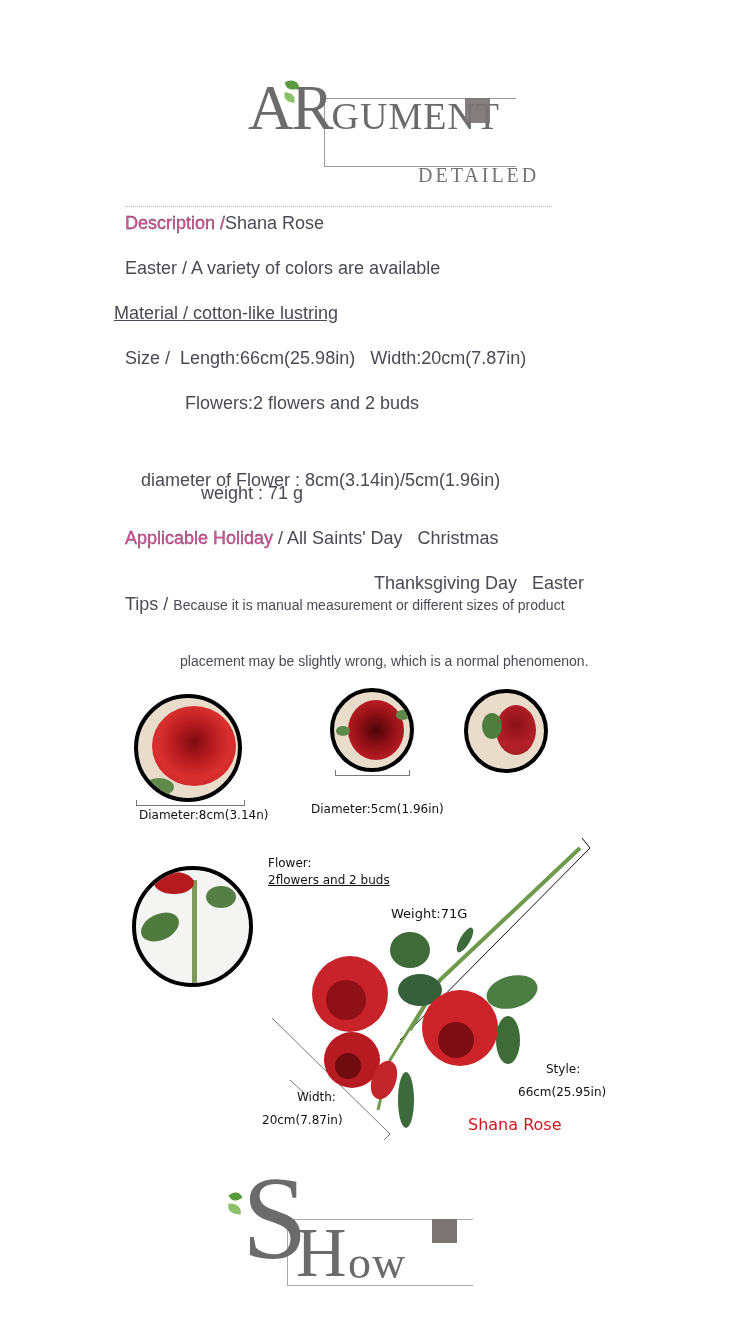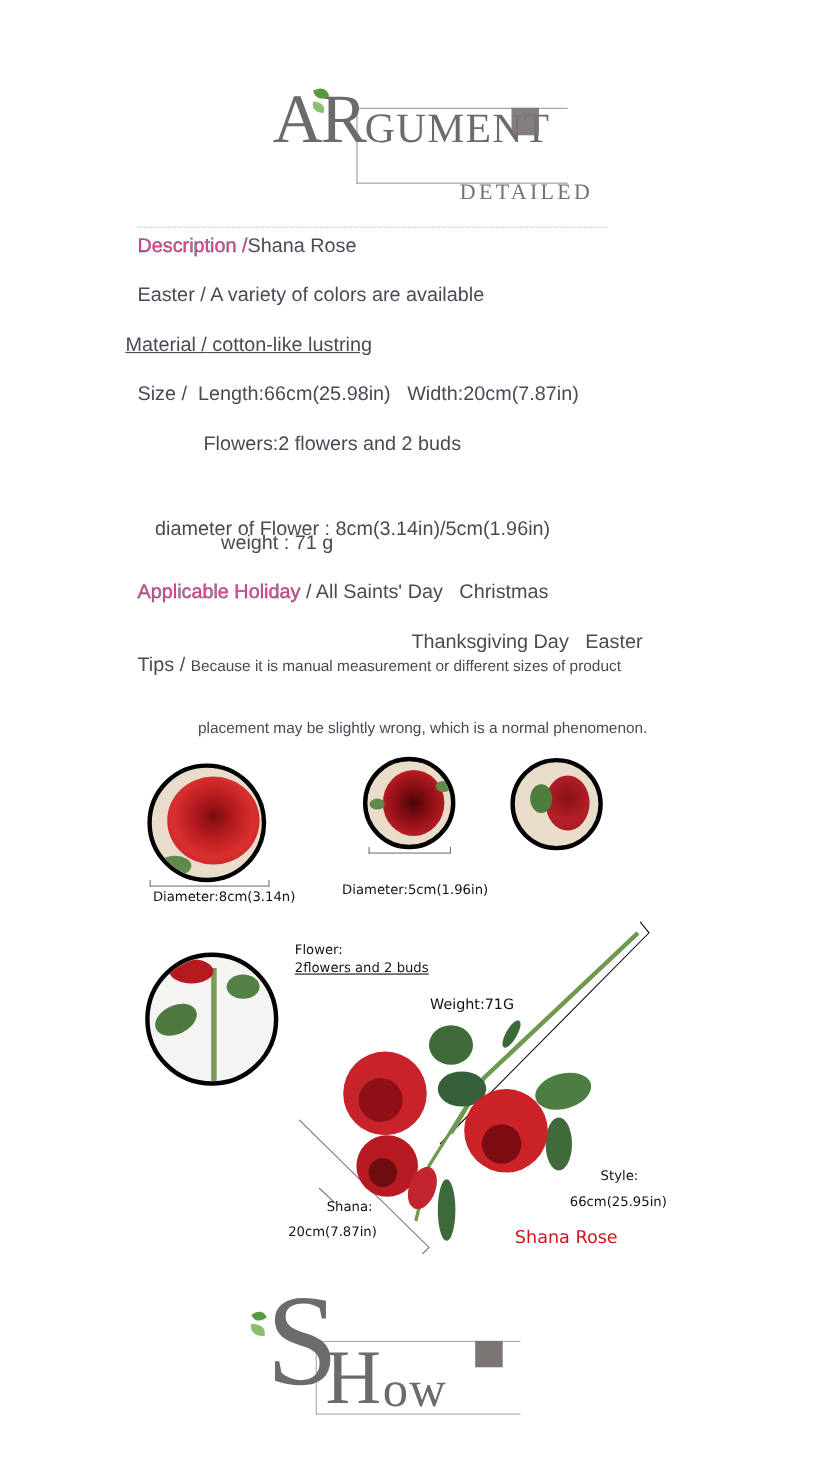--- a/index.html
+++ b/index.html
@@ -115,21 +115,21 @@
     <circle cx="200" cy="198" r="38" fill="#cc2329"></circle>
     <circle cx="196" cy="210" r="18" fill="#7e0d13"></circle>
     <circle cx="92" cy="230" r="28" fill="#b71b22"></circle>
     <circle cx="88" cy="236" r="13" fill="#6e0c10"></circle>
     <ellipse cx="124" cy="250" rx="12" ry="20" fill="#c2262c" transform="rotate(20 124 250)"></ellipse>
   </svg>
 </div>
 
 <div class="cap" style="left:546px;top:1062px;font-size:12px;">Style:</div>
 <div class="cap" style="left:518px;top:1085px;font-size:12px;">66cm(25.95in)</div>
-<div class="cap" style="left:297px;top:1090px;font-size:12px;">Shana:</div>
+<div class="cap" style="left:297px;top:1090px;font-size:12px;">Width:</div>
 <div class="cap" style="left:262px;top:1113px;font-size:12px;">20cm(7.87in)</div>
 <div class="cap red-cap" style="left:468px;top:1115px;">Shana Rose</div>
 
 <div>
   <div class="show-box"></div>
   <div class="show-square"></div>
   <div class="show-S">S</div>
   <div class="show-H">H</div>
   <div class="show-ow">ow</div>
   <div class="leaf" style="left:230px;top:1192px;width:11px;height:9px;background:#5a9a3e;transform:rotate(-30deg);"></div>

